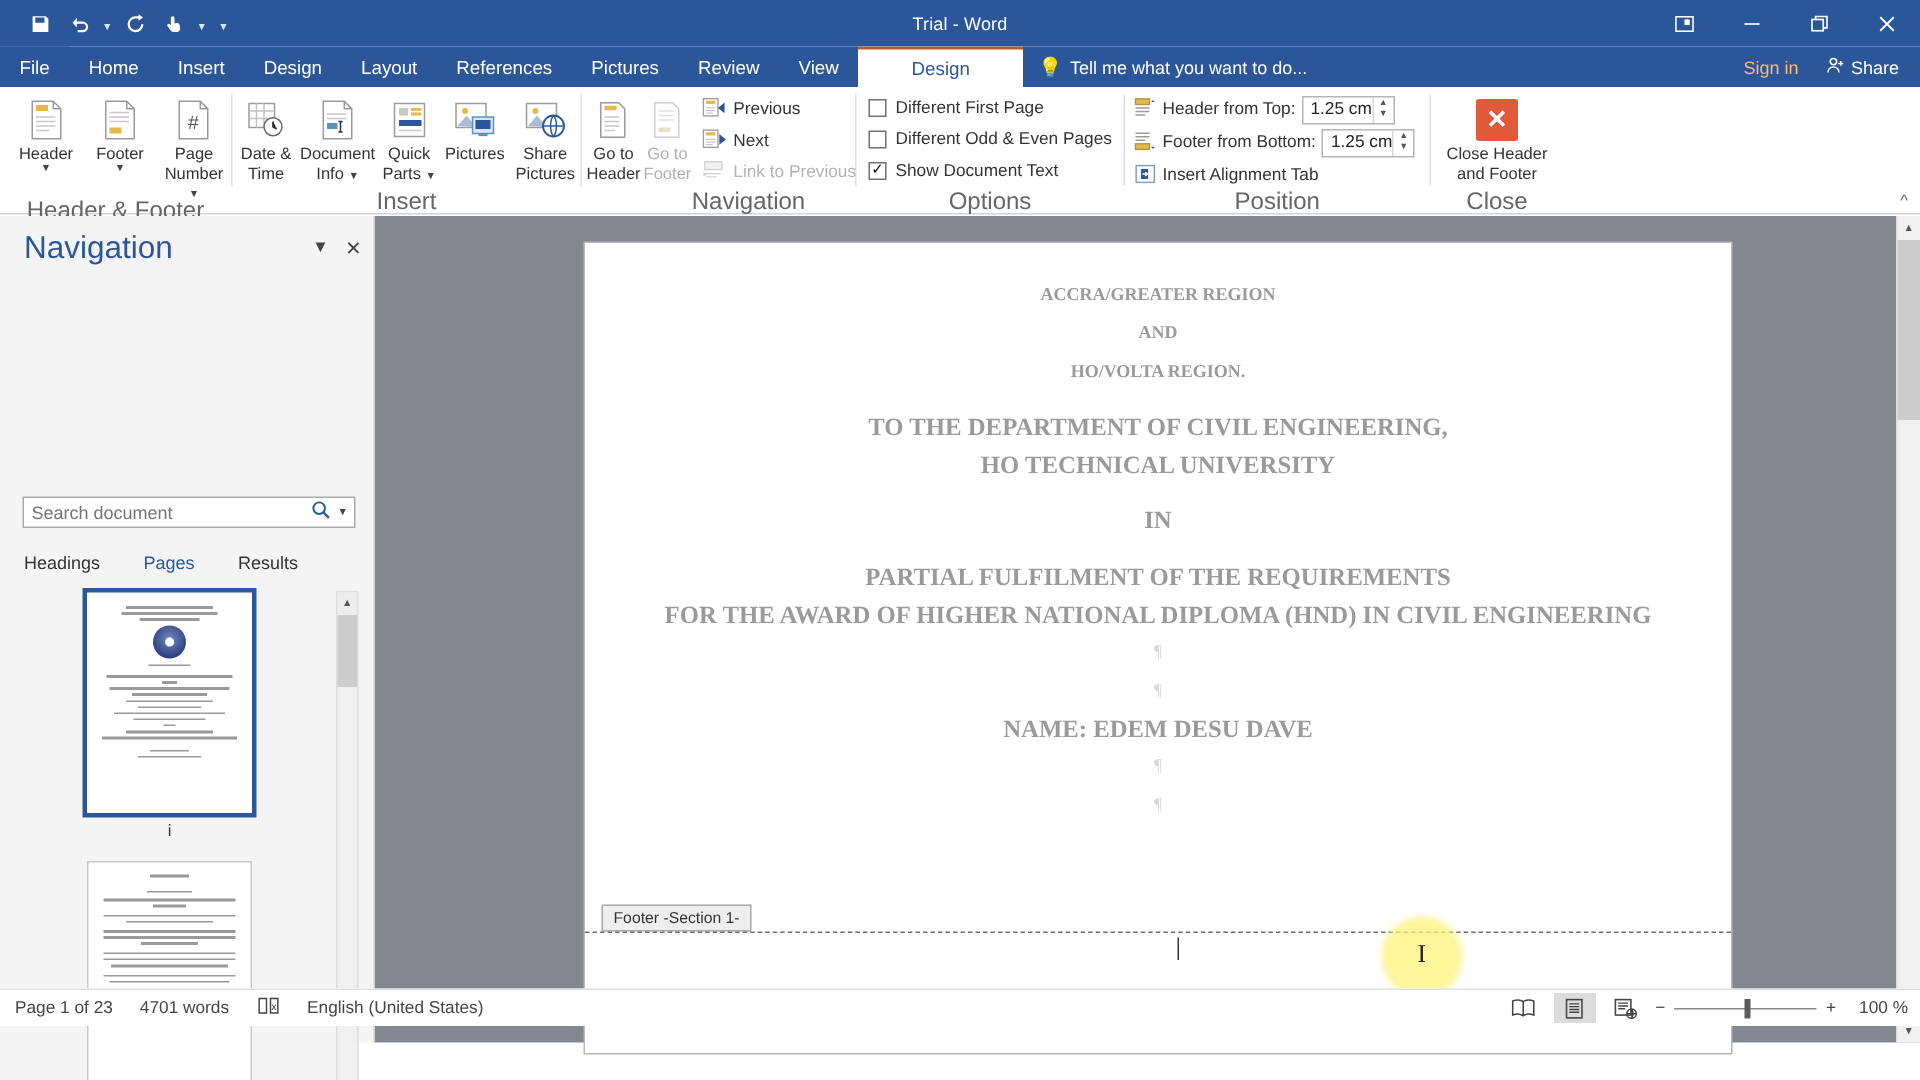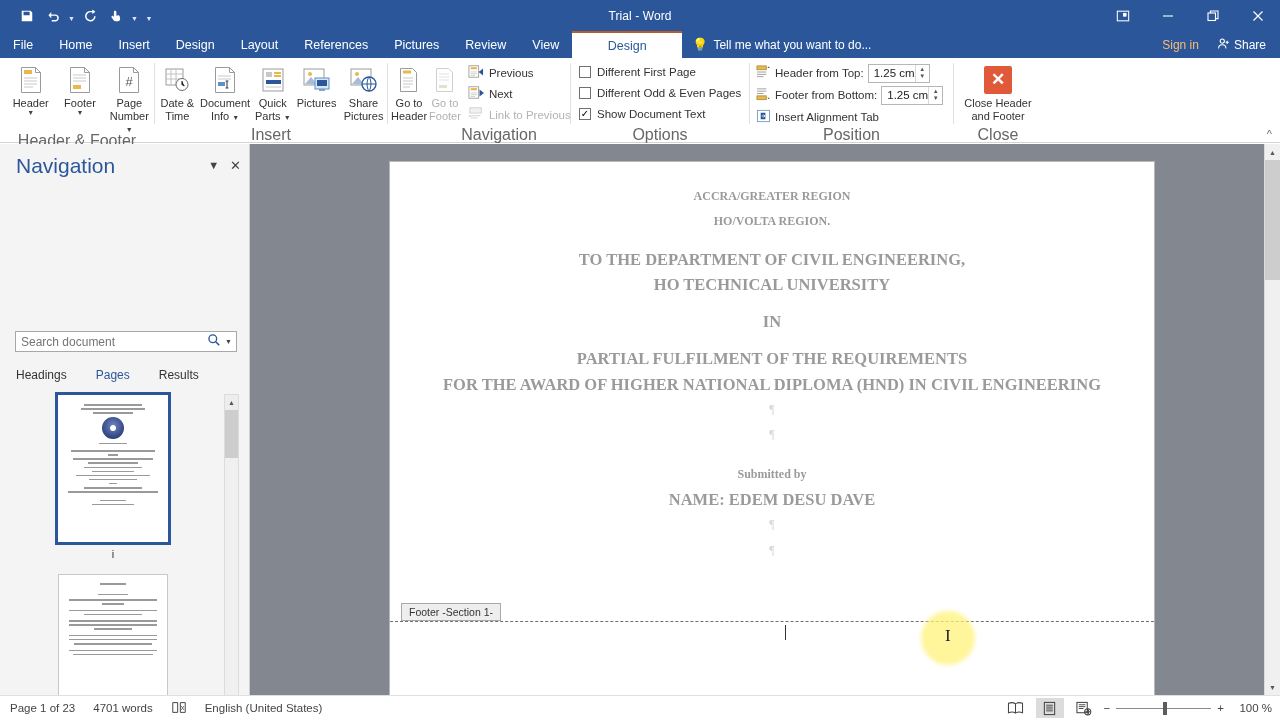--- a/index.html
+++ b/index.html
@@ -280,21 +280,21 @@
     background: #f0f0f0;
   }
   .doc-vscroll .sarr.up { top: 0; }
   .doc-vscroll .sarr.dn { bottom: 0; }
   .doc-vscroll .sthumb {
     position: absolute; left: 0; top: 16px; width: 15px; height: 120px; background: #cdcdcd;
   }
 
   
   .statusbar {
-    position: absolute; left: 0; top: 695px; width: 1280px; height: 25px;
+    position: absolute; left: 0; top: 659px; width: 1280px; height: 25px;
     background: #ffffff; border-top: 1px solid #e0e0e0;
     display: flex; align-items: center; font-size: 11.5px; color: #444;
   }
   .sb-left { display: flex; align-items: center; gap: 18px; padding-left: 10px; }
   .sb-right {
     position: absolute; right: 8px; display: flex; align-items: center; gap: 6px;
   }
   .viewbtn {
     width: 28px; height: 20px; display: flex; align-items: center; justify-content: center;
     color: #444;
@@ -849,32 +849,32 @@
   <div class="vtick" style="top:346px">· 2 ·</div>
   <div class="vtick" style="top:380px">· 1 ·</div>
   <div class="vtick" style="top:448px">· 1 ·</div>
   <div class="vtick" style="top:490px">· 2 ·</div>
 </div>
 
 <div class="docarea">
   <div class="page">
     <div class="doc-text" style="padding-top:22px">
       <p class="doc-line">ACCRA/GREATER REGION</p>
+      <p class="doc-line">AND</p>
       <p class="doc-line">HO/VOLTA REGION.</p>
       <div class="doc-gap"></div>
       <p class="doc-line big">TO THE DEPARTMENT OF CIVIL ENGINEERING,</p>
       <p class="doc-line big">HO TECHNICAL UNIVERSITY</p>
       <div class="doc-gap"></div>
       <p class="doc-line big">IN</p>
       <div class="doc-gap"></div>
       <p class="doc-line big">PARTIAL FULFILMENT OF THE REQUIREMENTS</p>
       <p class="doc-line big">FOR THE AWARD OF HIGHER NATIONAL DIPLOMA (HND) IN CIVIL ENGINEERING</p>
       <p class="doc-line pilcrow">¶</p>
       <p class="doc-line pilcrow">¶</p>
-      <p class="doc-line" style="margin-top:14px">Submitted by</p>
       <p class="doc-line big">NAME:   EDEM DESU DAVE</p>
       <p class="doc-line pilcrow">¶</p>
       <p class="doc-line pilcrow">¶</p>
     </div>
 
     <div class="footer-tag">Footer -Section 1-</div>
     <div class="footer-dash"></div>
     <div class="footer-caret"></div>
     <div class="click-glow"></div>
     <div class="ibeam">I</div>

